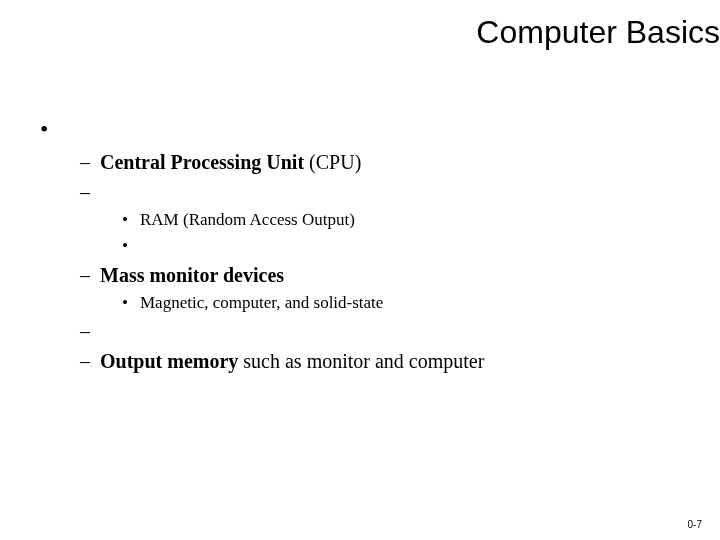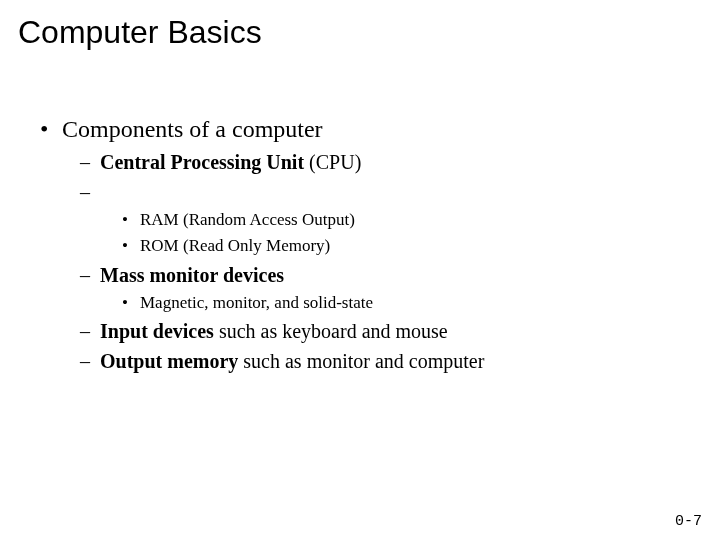--- a/index.html
+++ b/index.html
@@ -9,20 +9,21 @@
       background: #fff;
       font-family: "Times New Roman", Times, serif;
       color: #000;
       position: relative;
     }
     .title {
       font-family: Arial, Helvetica, sans-serif;
       font-size: 32px;
       font-weight: 400;
       padding: 14px 0 0 18px;
+      text-align: right;
     }
     .content {
       padding: 60px 0 0 40px;
     }
     .lvl1 {
       font-size: 24px;
       line-height: 1.5;
       display: flex;
     }
     .lvl1 .bullet { width: 22px; flex: none; }
@@ -38,68 +39,65 @@
       line-height: 1.55;
       padding-left: 82px;
       display: flex;
     }
     .lvl3 .dot { width: 18px; flex: none; }
     .bold { font-weight: 700; }
     .pagenum {
       position: absolute;
       bottom: 10px;
       right: 18px;
-      font-family: Liberation Mono, monospace;
-      font-size: 15px;
+      font-family: Liberation Sans, sans-serif;
+      font-size: 10px;
     }
   </style>
 </head>
 <body>
 
 <div class="title">Computer Basics</div>
 
 <div class="content">
 
   <div class="lvl1">
     <span class="bullet">•</span>
-    <span>Components of a computer</span>
   </div>
 
   <div class="lvl2">
     <span class="dash">–</span>
     <span><span class="bold">Central Processing Unit</span><span> (CPU)</span></span>
   </div>
 
   <div class="lvl2">
     <span class="dash">–</span>
   </div>
 
   <div class="lvl3">
     <span class="dot">•</span>
     <span>RAM (Random Access Output)</span>
   </div>
 
   <div class="lvl3">
     <span class="dot">•</span>
-    <span>ROM (Read Only Memory)</span>
   </div>
 
   <div class="lvl2">
     <span class="dash">–</span>
     <span><span class="bold">Mass monitor devices</span><span></span></span>
   </div>
 
   <div class="lvl3">
     <span class="dot">•</span>
-    <span>Magnetic, monitor, and solid-state</span>
+    <span>Magnetic, computer, and solid-state</span>
   </div>
 
   <div class="lvl2">
     <span class="dash">–</span>
-    <span><span class="bold">Input devices</span><span> such as keyboard and mouse</span></span>
   </div>
 
   <div class="lvl2">
     <span class="dash">–</span>
     <span><span class="bold">Output memory</span><span> such as monitor and computer</span></span>
   </div>
 
 </div>
 
 <div class="pagenum">0-7</div>

